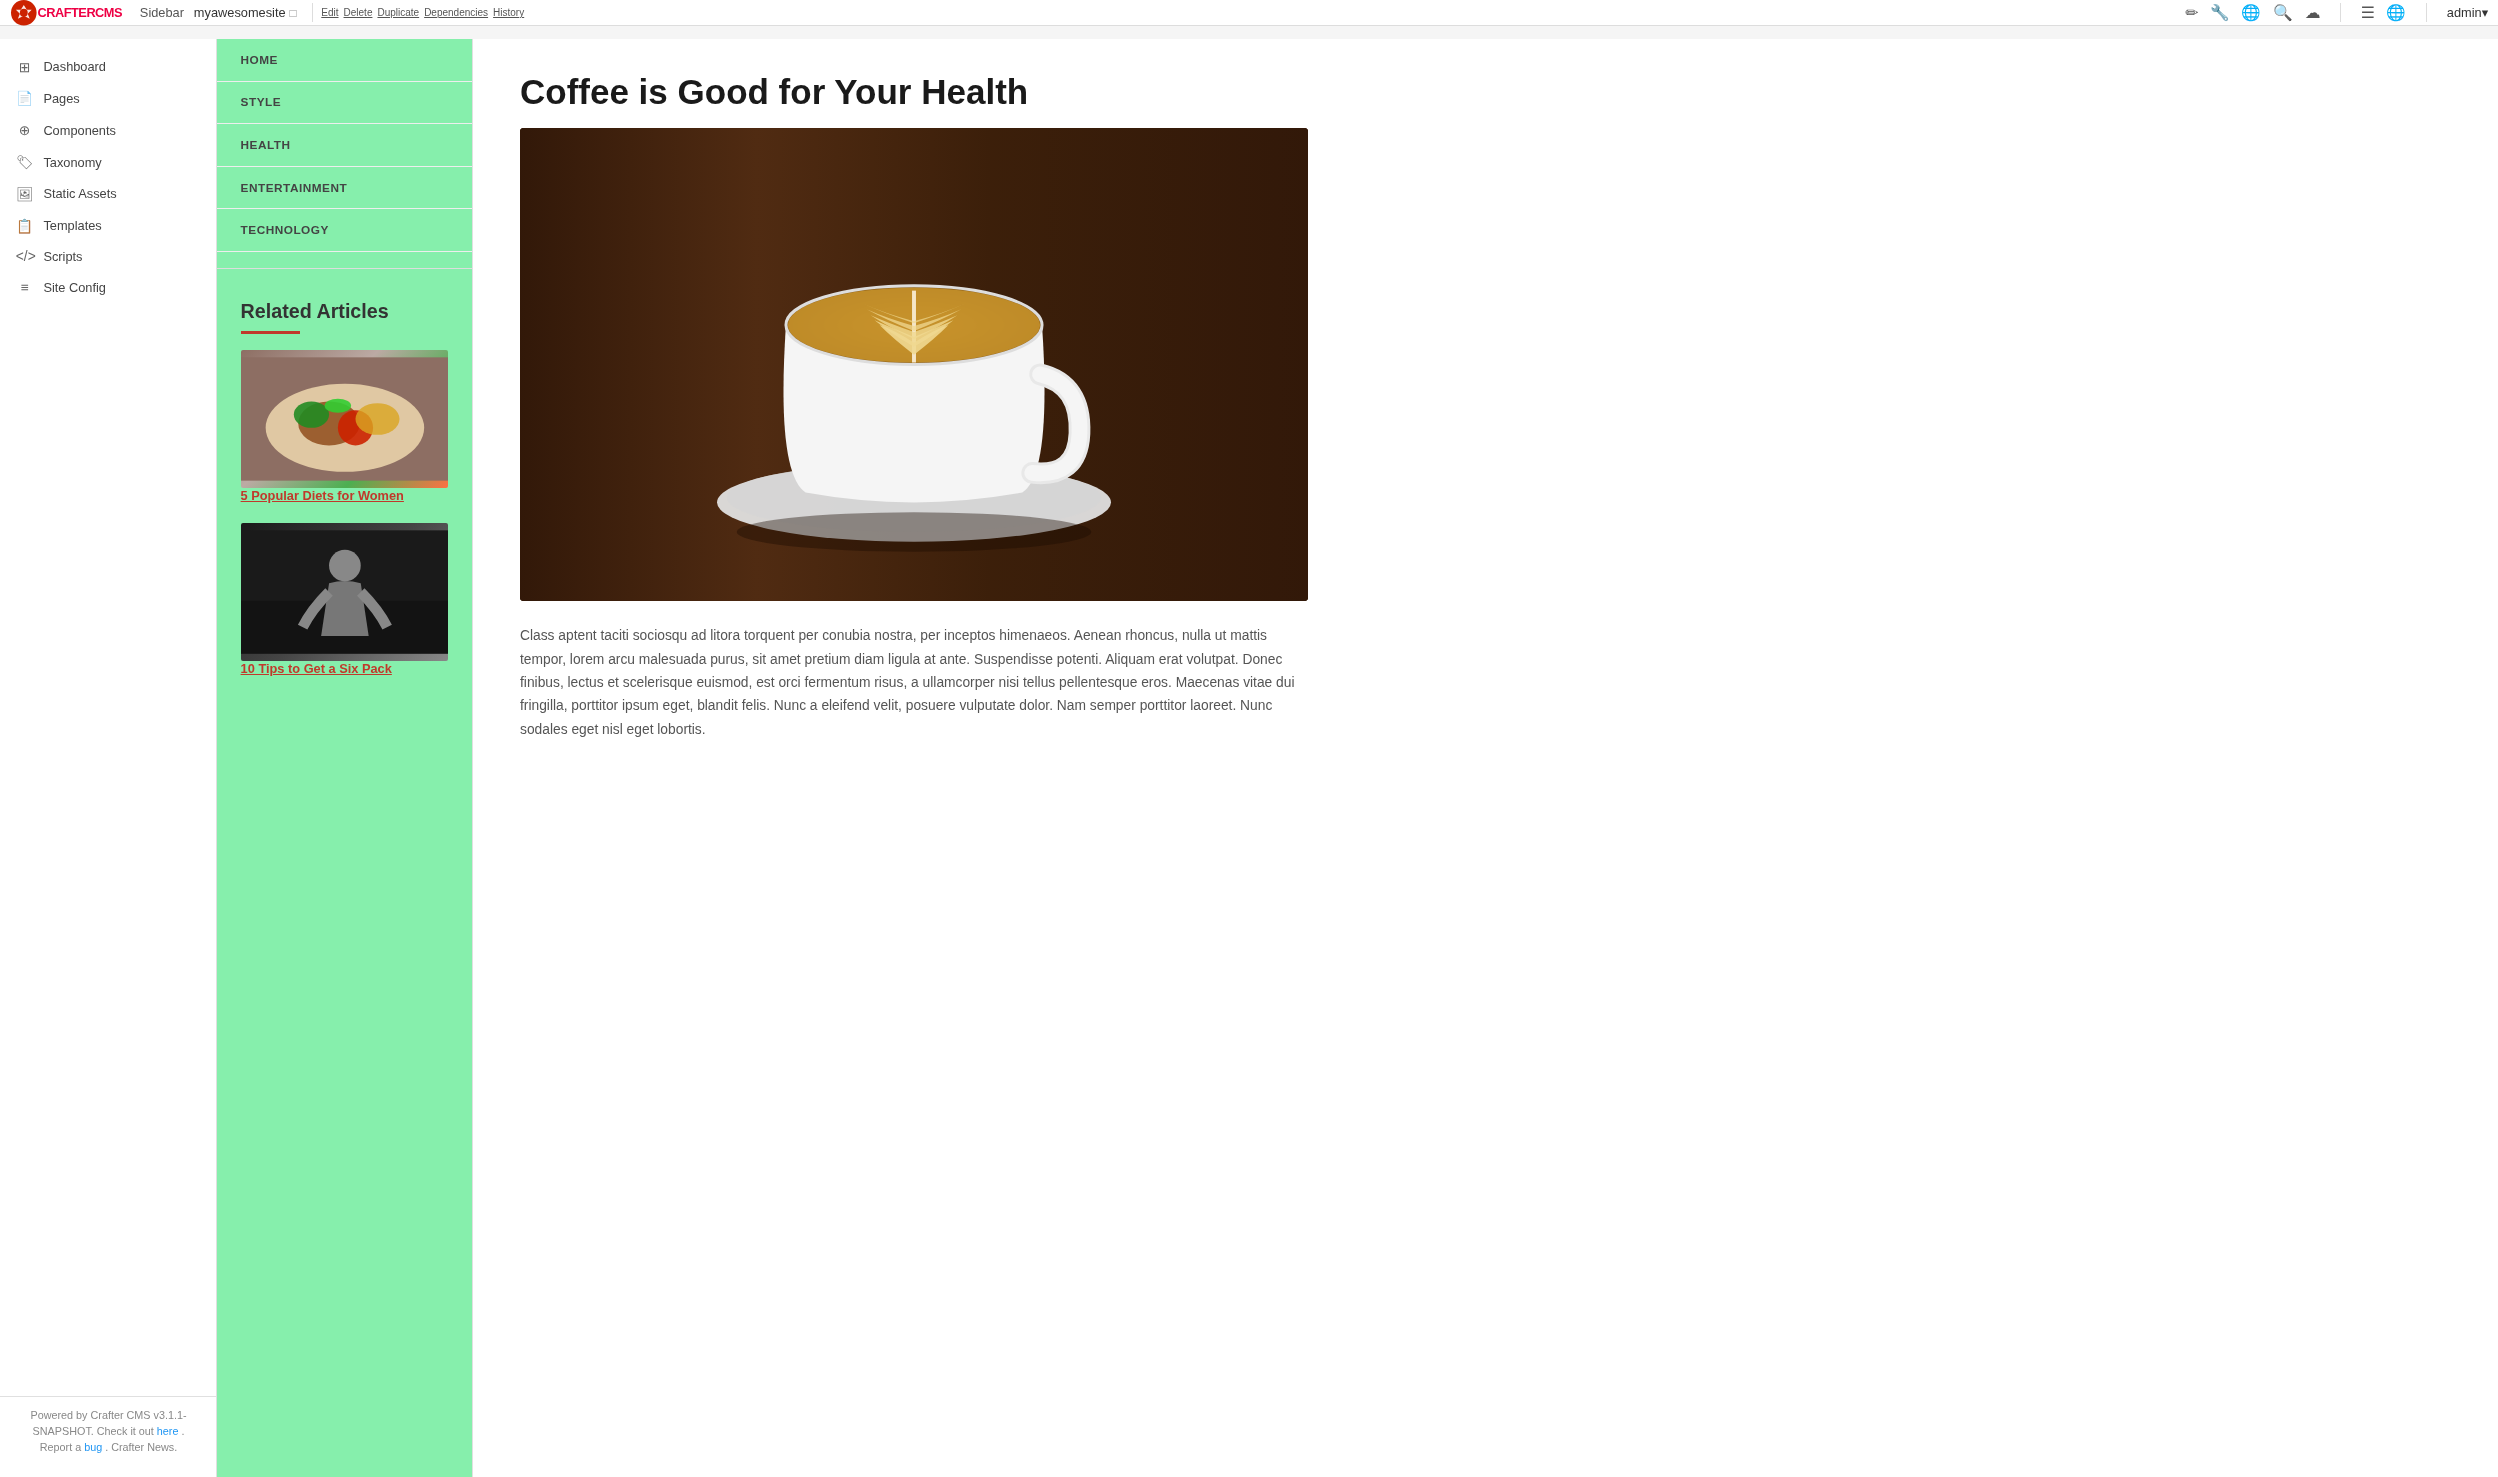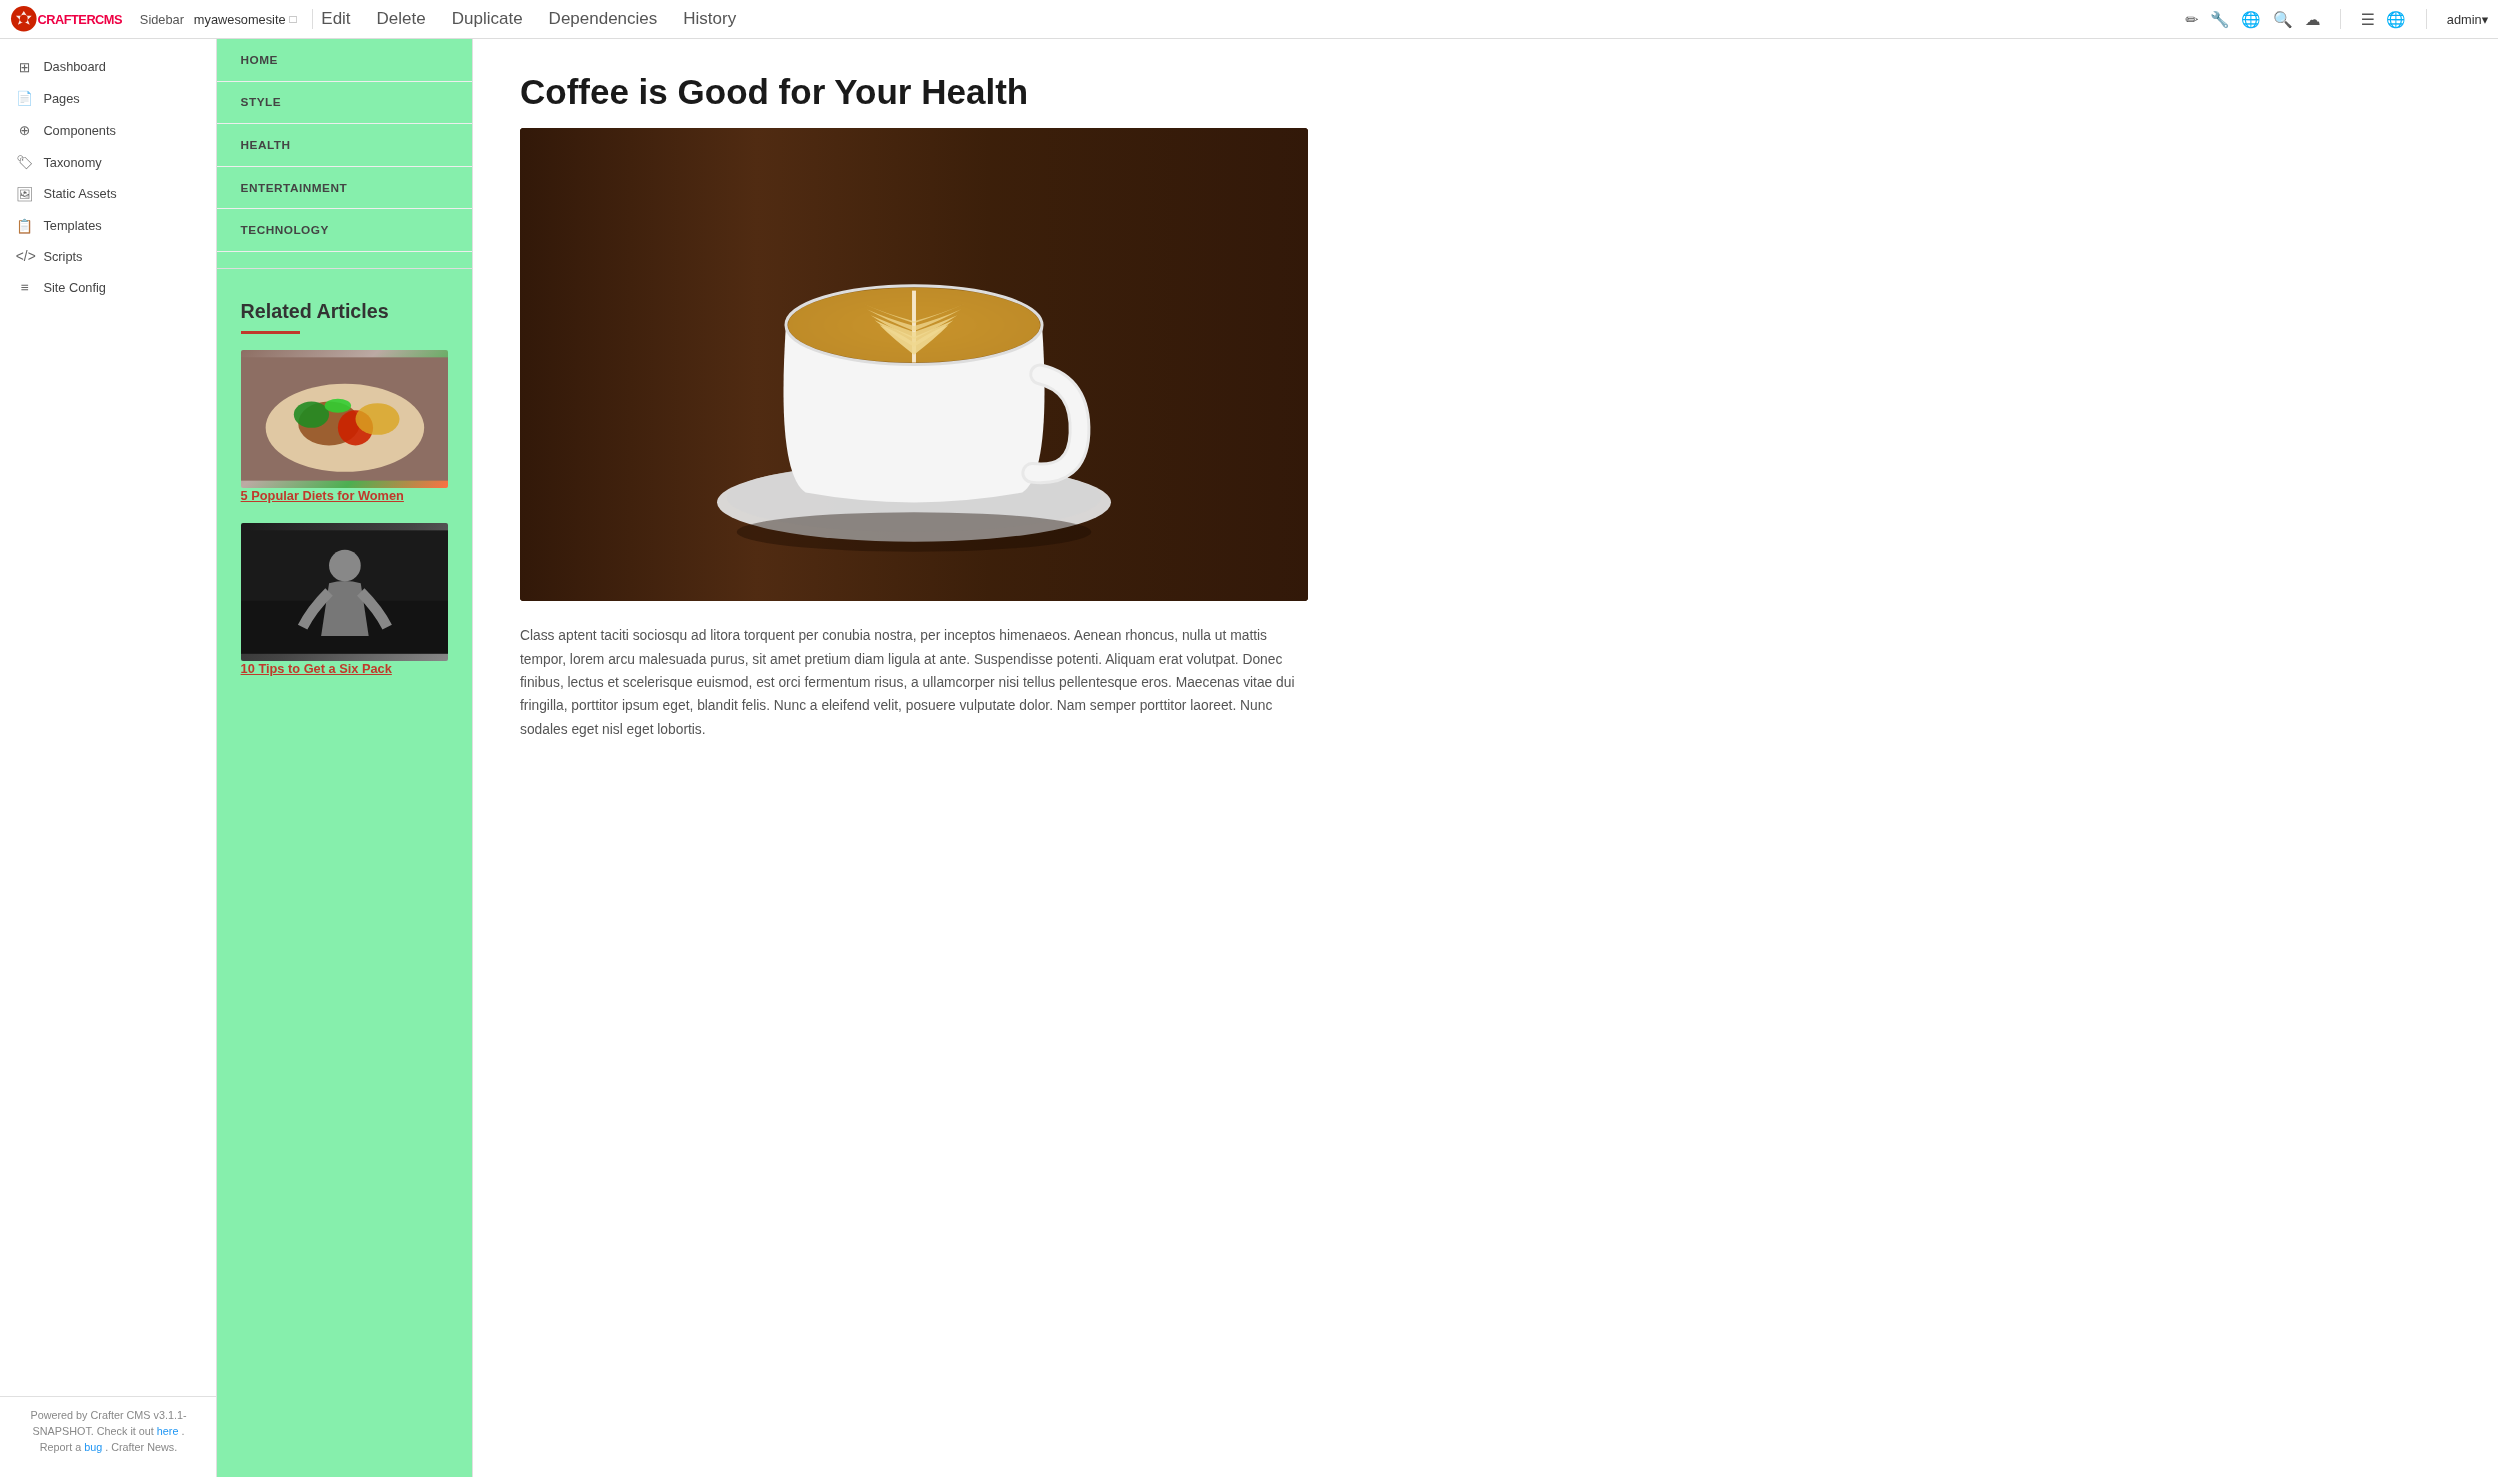--- a/index.html
+++ b/index.html
@@ -1,31 +1,31 @@
 <!DOCTYPE html>
 <html><head>
   <meta charset="utf-8">
   <style>
     * { margin: 0; padding: 0; box-sizing: border-box; }
     body { font-family: 'Helvetica Neue', Arial, sans-serif; font-size: 13.8px; background: #f5f5f5; overflow: hidden; }
 
     
     .topbar {
-      display: flex; align-items: center; height: 39px;
+      display: flex; align-items: center; height: 26px;
       background: #fff; border-bottom: 1px solid #ddd;
       padding: 0 9.9px; position: fixed; top: 0; left: 0; right: 0; z-index: 100;
     }
     .topbar-logo { display: flex; align-items: center; margin-right: 7.9px; }
     .logo-icon { width: 27.6px; height: 27.6px; }
     .topbar-brand { color: #e04; font-weight: bold; font-size: 12.8px; letter-spacing: -0.5px; }
     .topbar-sidebar-btn { color: #555; font-size: 12.8px; margin: 0 9.9px; cursor: pointer; }
     .topbar-site { color: #333; font-size: 12.8px; font-weight: 500; margin-right: 3.9px; }
     .topbar-site-icon { color: #999; font-size: 11.8px; margin-right: 7.9px; }
     .topbar-divider { width: 1px; height: 19.7px; background: #ddd; margin: 0 7.9px; }
-    .topbar-actions { display: flex; gap: 26px; color: #555; font-size: 17px; }
+    .topbar-actions { display: flex; gap: 5px; color: #555; font-size: 10px; text-decoration: underline; }
     .topbar-actions span { cursor: pointer; }
     .topbar-right { margin-left: auto; display: flex; align-items: center; gap: 11.8px; }
     .topbar-icon { color: #555; font-size: 15.8px; cursor: pointer; }
     .topbar-admin { color: #333; font-size: 12.8px; cursor: pointer; }
 
     
     .layout { display: flex; height: calc(100vh - 39px); margin-top: 39px; }
 
     
     .left-sidebar {

